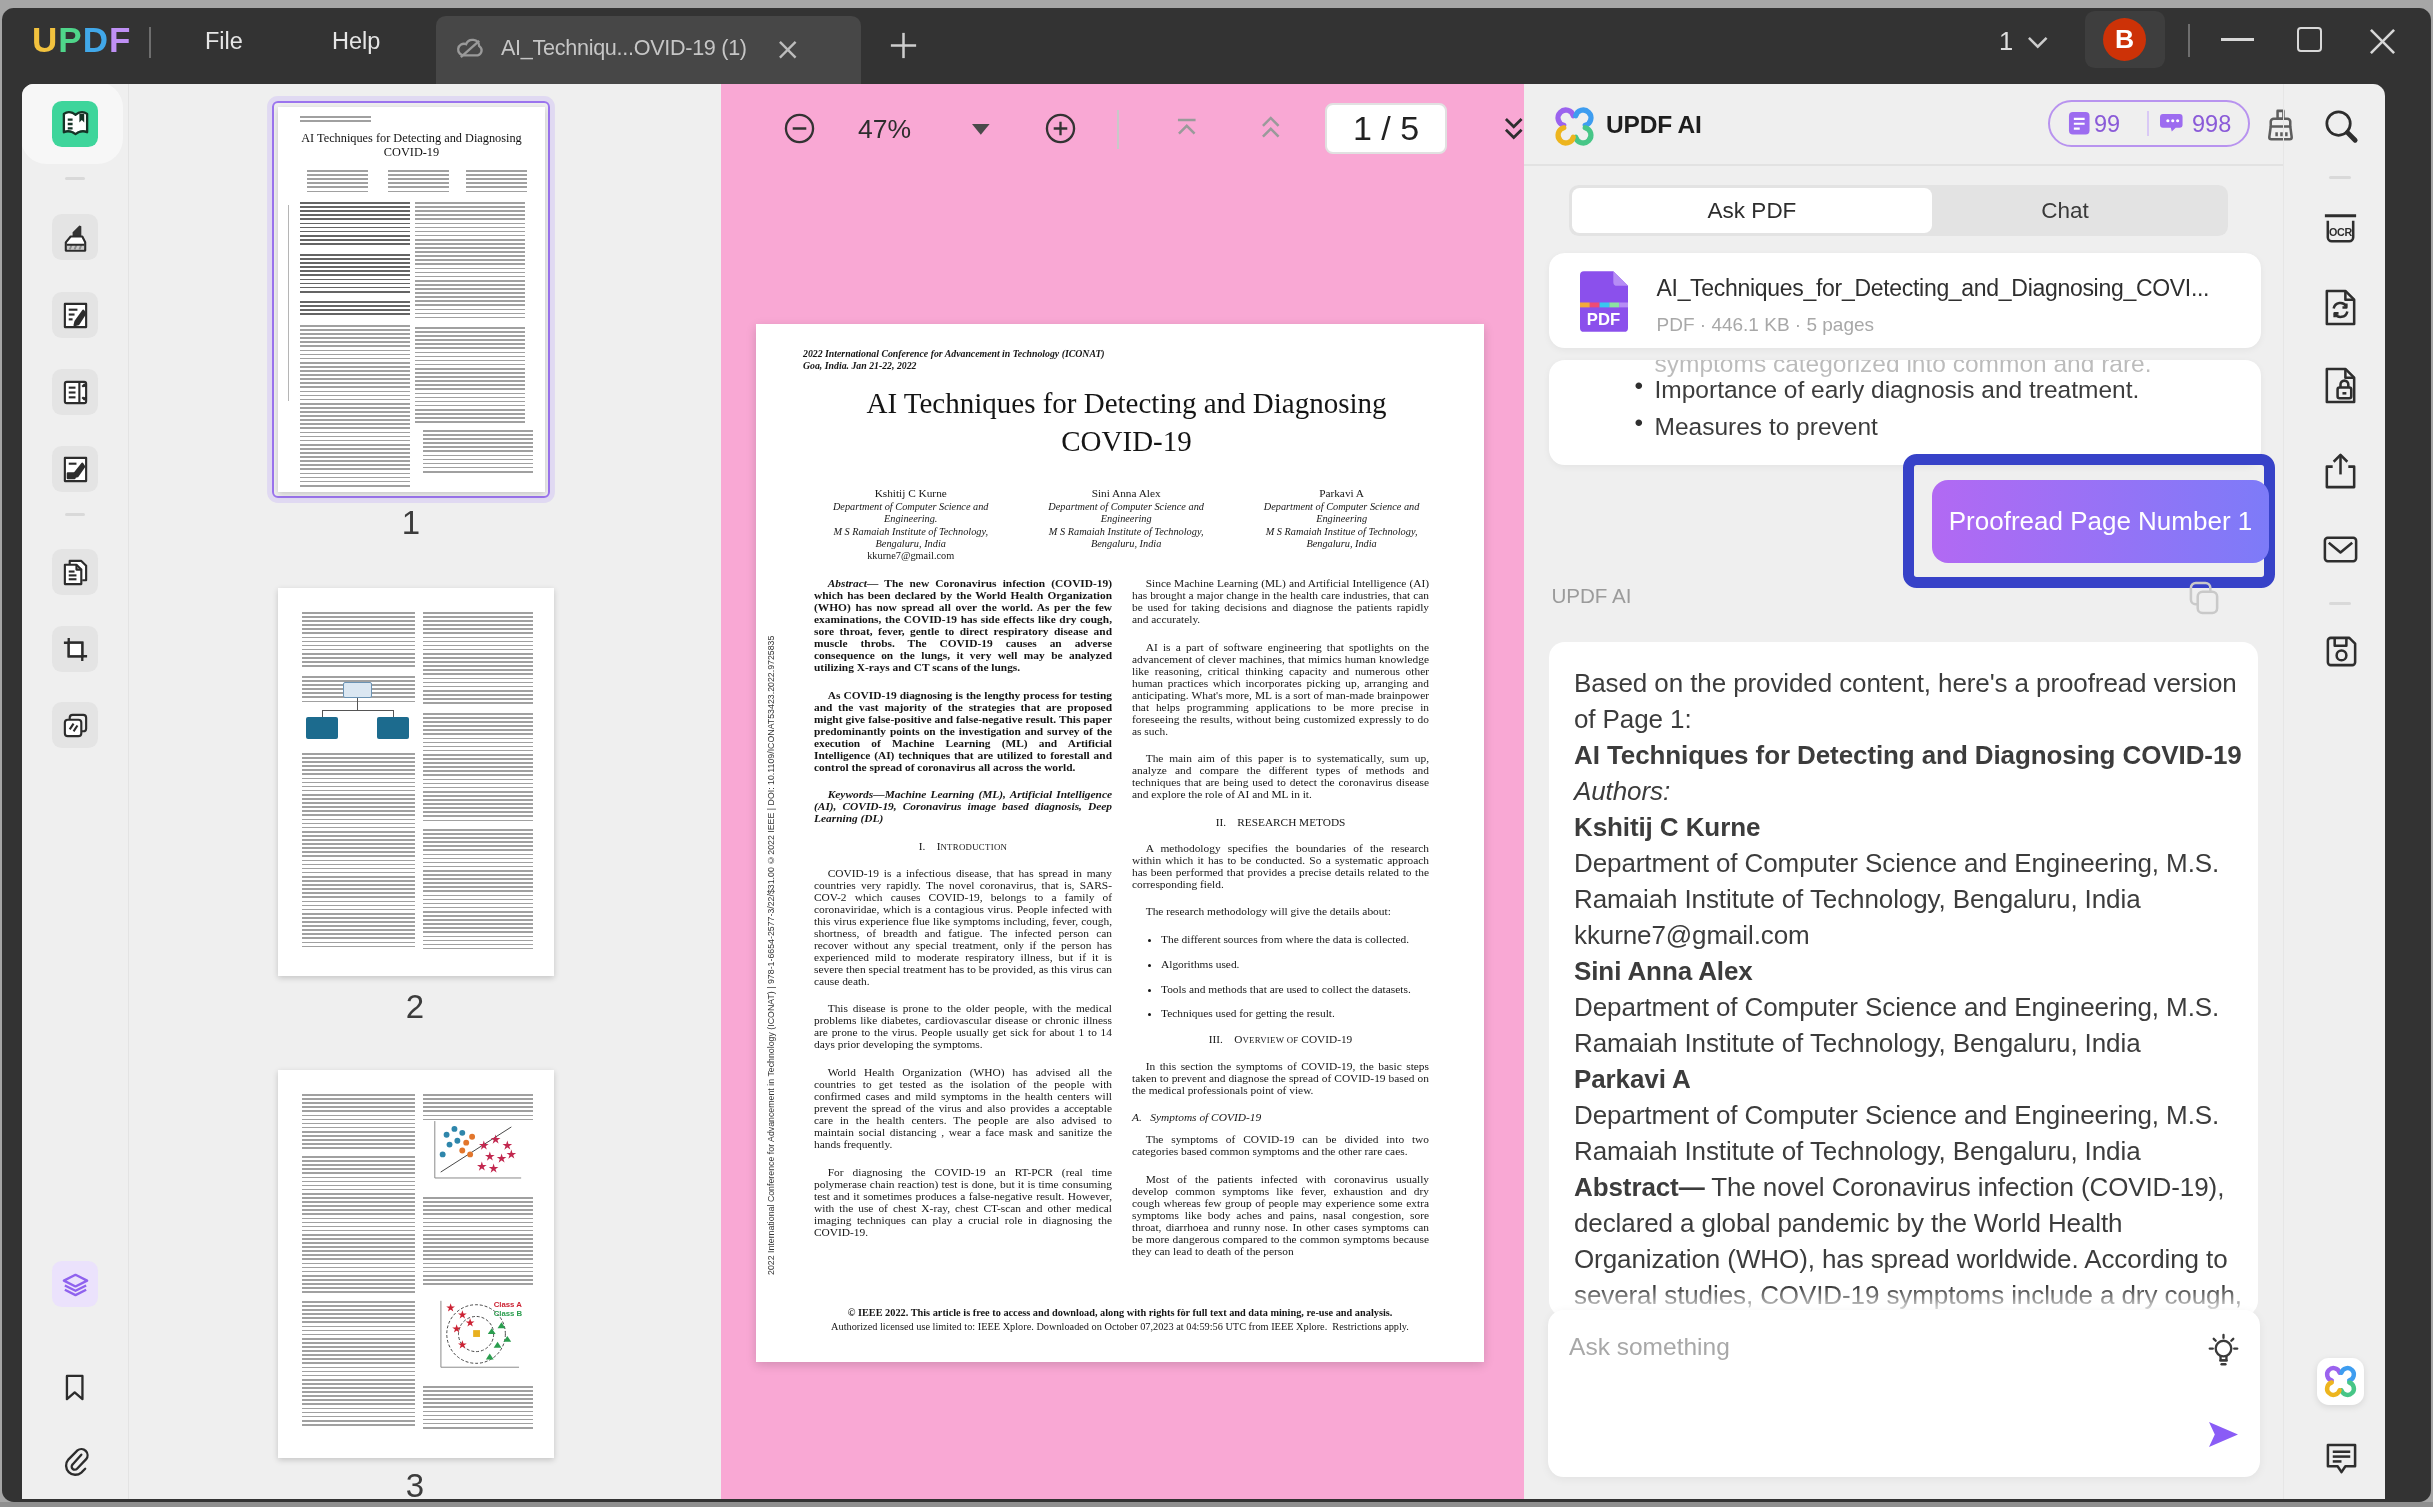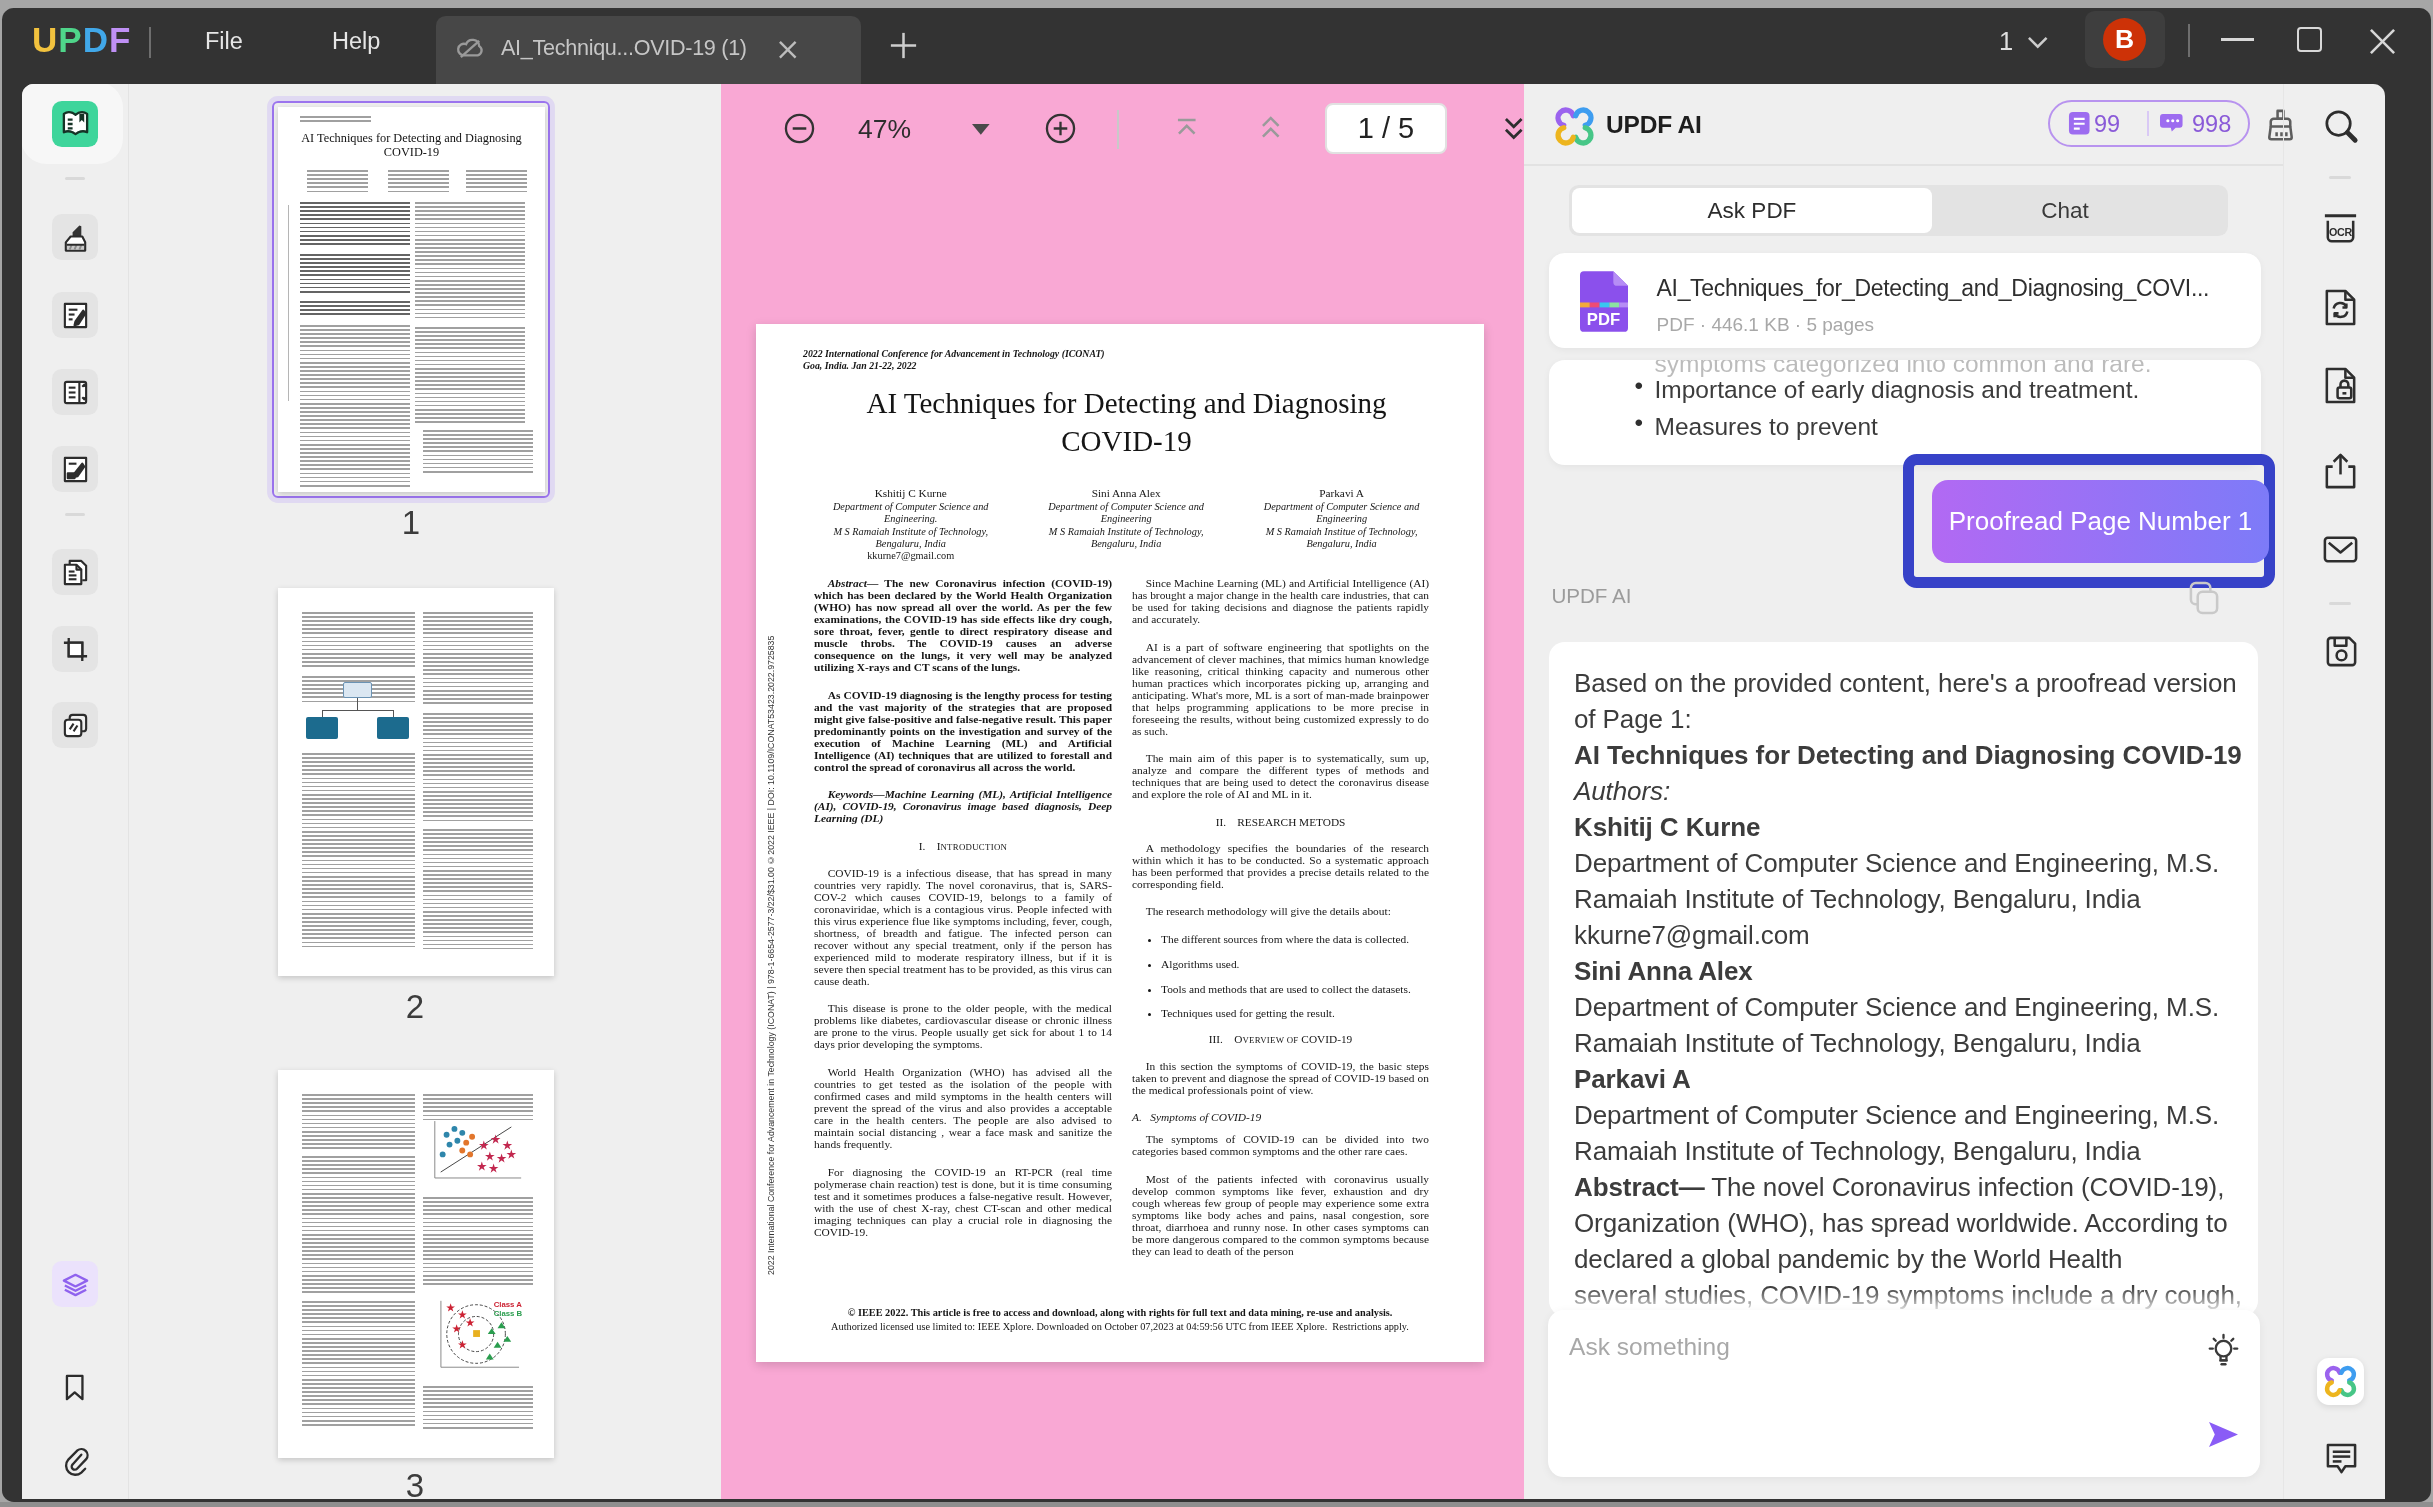--- a/index.html
+++ b/index.html
@@ -288,21 +288,21 @@
       </svg>
     <div class="abs" style="left:396px;top:25.5px;width:2px;height:39px;background:#c9c9c9;"></div>
     <svg class="abs" style="left:454px;top:33px;" width="23.5" height="23.5" viewBox="0 0 24 24" fill="none" stroke="#9a9a9a" stroke-width="2.6">
         <line x1="3" y1="3" x2="21" y2="3"></line>
         <polyline points="4,17 12,9 20,17"></polyline>
       </svg>
     <svg class="abs" style="left:538px;top:31px;" width="23.5" height="25.5" viewBox="0 0 24 26" fill="none" stroke="#9a9a9a" stroke-width="2.6">
         <polyline points="4,11 12,3 20,11"></polyline>
         <polyline points="4,22 12,14 20,22"></polyline>
       </svg>
-    <div class="abs" style="left:604px;top:18.6px;width:122px;height:51px;background:#fff;border:2px solid #e1e1e1;border-radius:7.8px;font-size:29px;color:#222;text-align:center;line-height:47px;">1 / 5</div>
+    <div class="abs" style="left:604px;top:18.6px;width:122px;height:51px;background:#fff;border:2px solid #e1e1e1;border-radius:7.8px;font-size:34px;color:#222;text-align:center;line-height:47px;">1 / 5</div>
     <svg class="abs" style="left:781px;top:31px;" width="23.5" height="25.5" viewBox="0 0 24 26" fill="none" stroke="#2e2e2e" stroke-width="2.8">
         <polyline points="4,4 12,12 20,4"></polyline>
         <polyline points="4,15 12,23 20,15"></polyline>
       </svg>
     <div id="pdfpage">
       <div id="sidetext">2022 International Conference for Advancement in Technology (ICONAT) | 978-1-6654-2577-3/22/$31.00 ©2022 IEEE | DOI: 10.1109/ICONAT53423.2022.9725835</div>
       <div class="abs" style="left:47px;top:23.5px;font-style:italic;font-weight:700;font-size:9.8px;line-height:12.3px;">2022 International Conference for Advancement in Technology (ICONAT)<br>Goa, India. Jan 21-22, 2022</div>
       <div class="abs" style="left:47px;top:60px;width:647px;text-align:center;font-size:29px;line-height:38px;">AI Techniques for Detecting and Diagnosing<br>COVID-19</div>
       <div class="abs" style="left:47px;top:163px;width:647px;display:flex;text-align:center;">
         <div style="width:33.3%;">
@@ -425,22 +425,22 @@
       <div class="rl">Department of Computer Science and Engineering, M.S.</div>
       <div class="rl">Ramaiah Institute of Technology, Bengaluru, India</div>
       <div class="rl">kkurne7@gmail.com</div>
       <div class="rl"><b>Sini Anna Alex</b></div>
       <div class="rl">Department of Computer Science and Engineering, M.S.</div>
       <div class="rl">Ramaiah Institute of Technology, Bengaluru, India</div>
       <div class="rl"><b>Parkavi A</b></div>
       <div class="rl">Department of Computer Science and Engineering, M.S.</div>
       <div class="rl">Ramaiah Institute of Technology, Bengaluru, India</div>
       <div class="rl"><b>Abstract—</b> The novel Coronavirus infection (COVID-19),</div>
+      <div class="rl">declared a global pandemic by the World Health</div>
       <div class="rl">Organization (WHO), has spread worldwide. According to</div>
-      <div class="rl">declared a global pandemic by the World Health</div>
       <div class="rl">several studies, COVID-19 symptoms include a dry cough,</div>
       <div class="rl">sore throat, fever, mild to moderate respiratory illness, and</div>
       <div class="abs" style="left:0;bottom:0;width:100%;height:29px;background:linear-gradient(to bottom,rgba(255,255,255,0),rgba(255,255,255,.96) 92%);"></div>
     </div>
     <div class="card" style="left:23.5px;top:1226px;width:712px;height:167px;box-shadow:0 2px 9.8px rgba(0,0,0,.06);">
       <div class="abs" style="left:21.6px;top:22.5px;font-size:24.5px;color:#a8a8a8;">Ask something</div>
       <svg class="abs" style="left:655px;top:21.6px;" width="41" height="41" viewBox="0 0 42 42" fill="none" stroke="#3a3a3a" stroke-width="2.4" stroke-linecap="round">
         <circle cx="21" cy="17" r="8"></circle>
           <path d="M18 25 v4 h6 v-4" fill="none"></path>
           <line x1="18" y1="29" x2="24" y2="29"></line>

